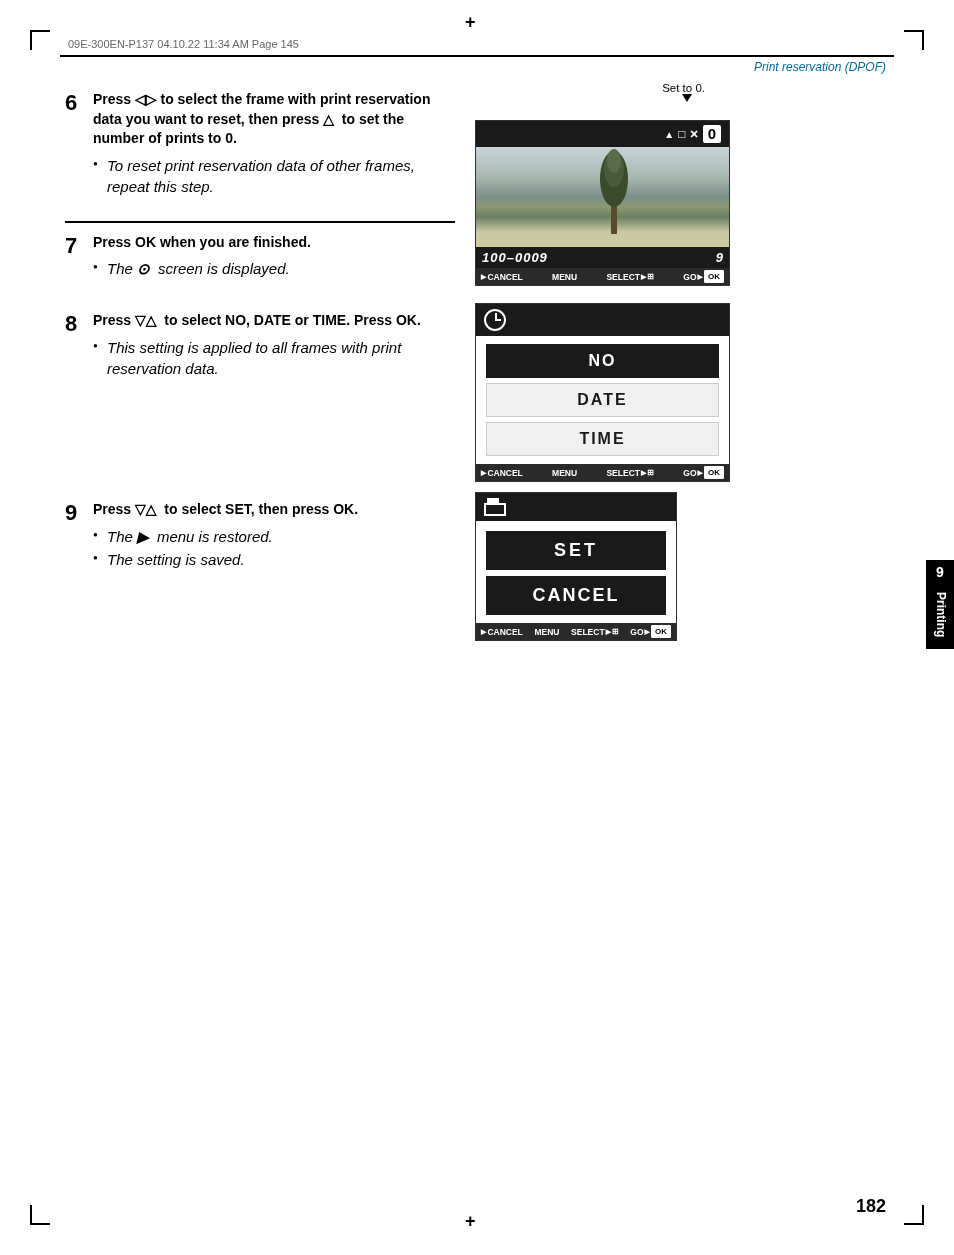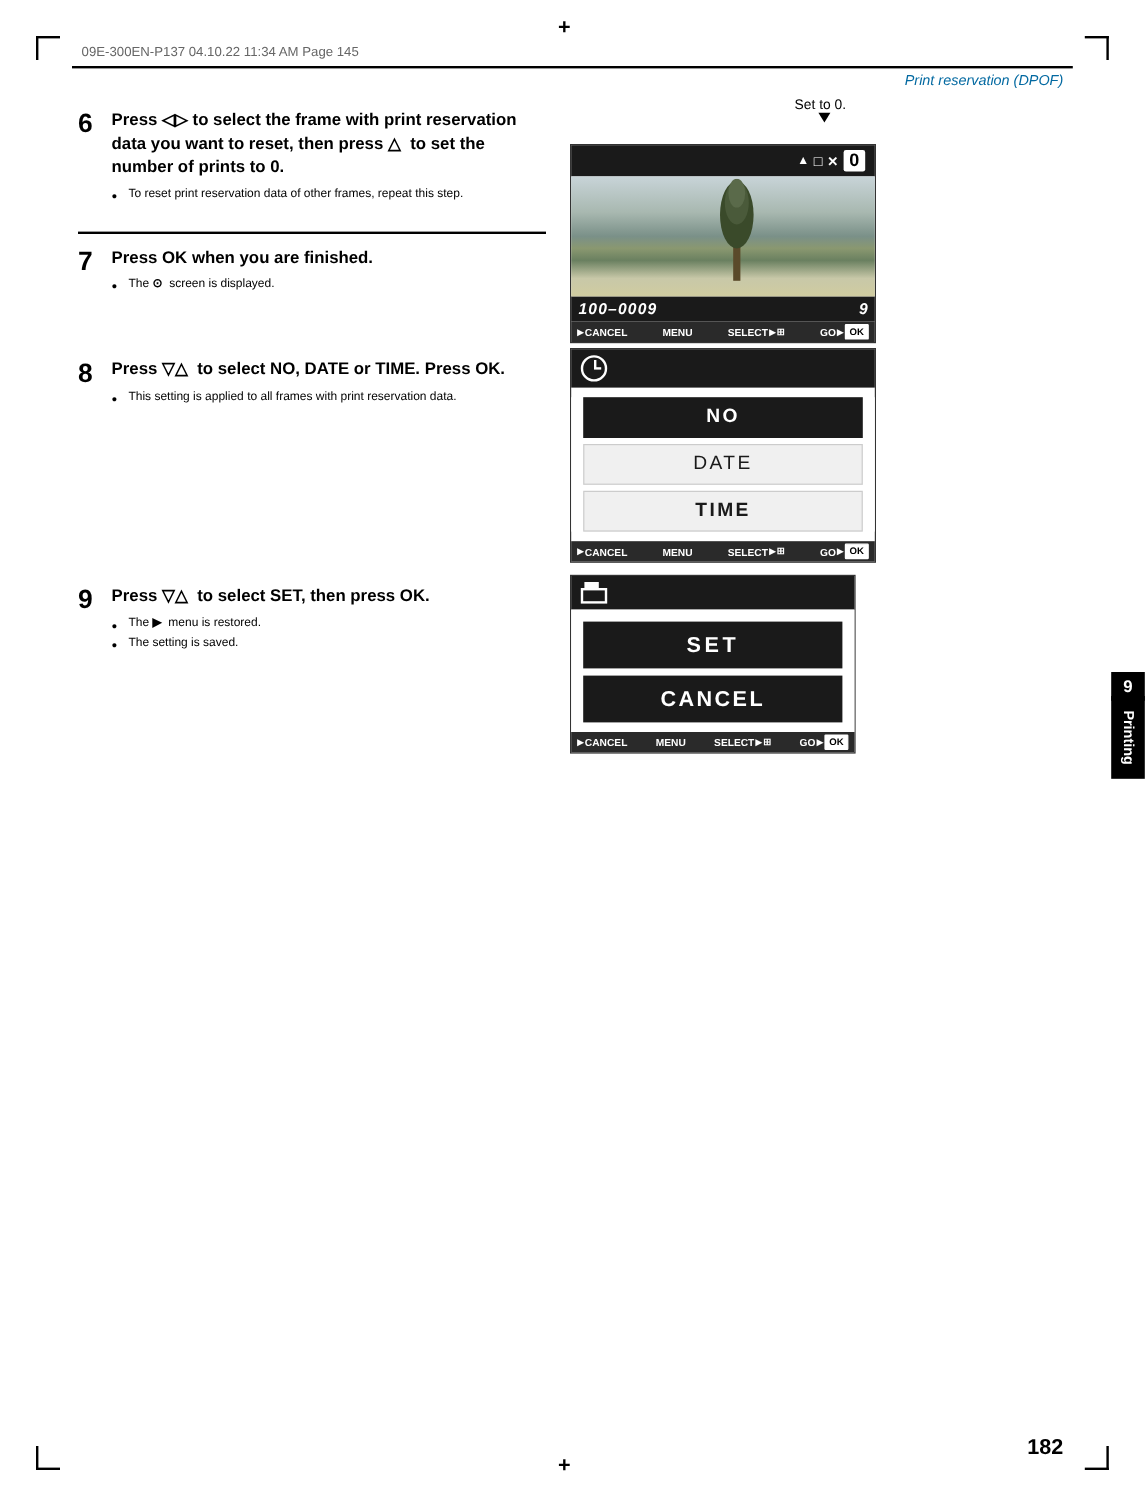--- a/index.html
+++ b/index.html
@@ -147,25 +147,26 @@
     .step-title .ok-bold {
       font-family: Arial Black, Arial, sans-serif;
       font-weight: 900;
     }
     .step-bullets {
       list-style: none;
       padding: 0;
       margin: 4px 0 0 0;
     }
     .step-bullets li {
-      font-size: 10px;
+      font-size: 15px;
       line-height: 1.4;
       padding-left: 14px;
       position: relative;
       margin-bottom: 2px;
+      font-style: italic;
     }
     .step-bullets li::before {
       content: '●';
       position: absolute;
       left: 0;
       font-size: 8px;
       top: 3px;
     }
 
     
@@ -298,41 +299,41 @@
       font-weight: 900;
       padding: 8px;
       margin: 8px 10px 5px 10px;
       letter-spacing: 2px;
     }
     .menu-item-date {
       background: #f0f0f0;
       color: #1a1a1a;
       text-align: center;
       font-size: 16px;
-      font-weight: 400;
+      font-weight: 700;
       padding: 7px;
       margin: 0 10px 5px 10px;
       letter-spacing: 2px;
       border: 1px solid #ccc;
     }
     .menu-item-time {
       background: #f0f0f0;
       color: #1a1a1a;
       text-align: center;
       font-size: 16px;
       font-weight: 900;
       padding: 7px;
       margin: 0 10px 8px 10px;
       letter-spacing: 2px;
       border: 1px solid #ccc;
     }
 
     
     .camera-screen-3 {
-      width: 238px;
+      width: 202px;
       background: #fff;
       border: 1.5px solid #333;
       margin-top: 0;
     }
     .screen3-top {
       background: #1a1a1a;
       padding: 5px 8px;
       display: flex;
       align-items: center;
     }

